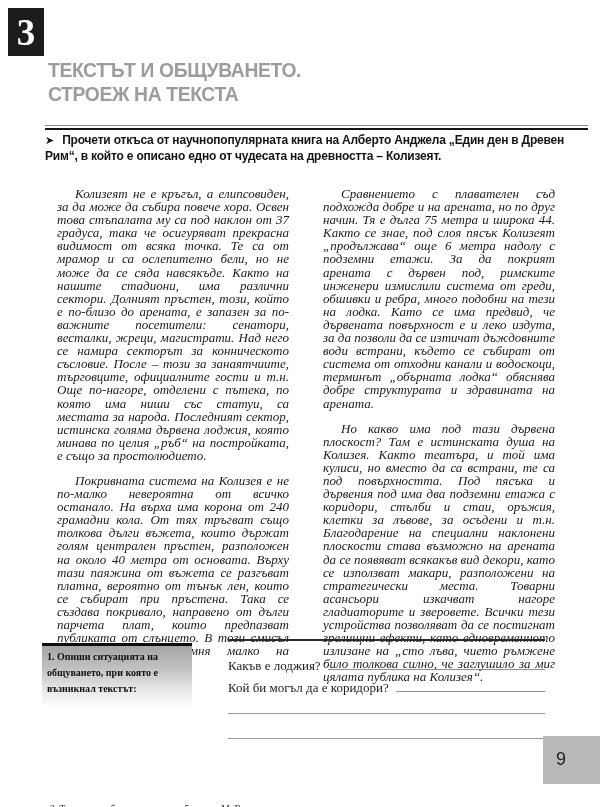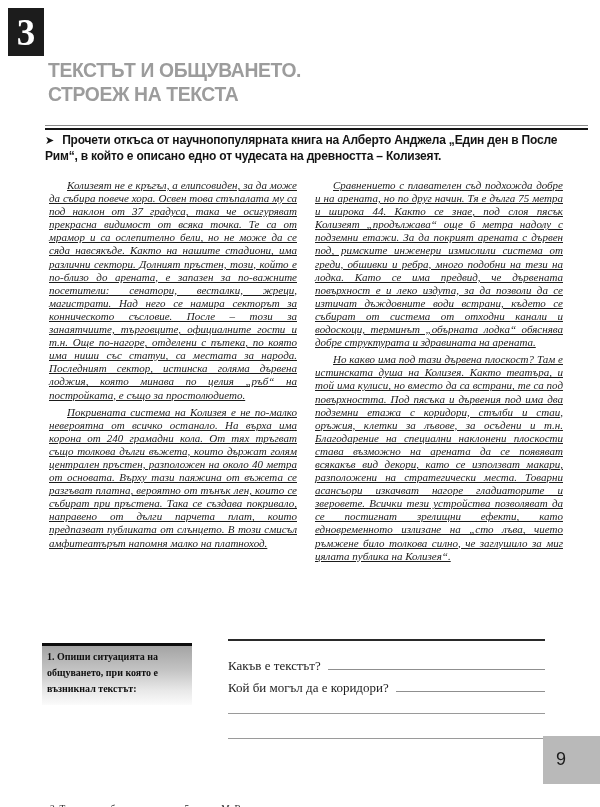--- a/index.html
+++ b/index.html
@@ -92,29 +92,28 @@
     left: 45px;
     top: 175px;
     width: 522px;
     display: flex;
     gap: 10px;
   }
   .article .col {
     width: 256px;
   }
   .article p {
-    margin: 4px;
+    margin: 12px;
     font-family: "Liberation Serif", "DejaVu Serif", serif;
     font-style: italic;
-    font-size: 11px;
+    font-size: 13px;
     line-height: 13.1px;
     text-align: justify;
     text-indent: 18px;
     color: #1b1b1b;
-    text-decoration: underline;
   }
 
   
   .task-box {
     position: absolute;
     left: 42px;
     top: 643px;
     width: 150px;
     box-sizing: border-box;
     border-top: 3px solid #0d0d0d;
@@ -203,41 +202,41 @@
     <span>ТЕКСТЪТ И ОБЩУВАНЕТО.</span><br>
     <span>СТРОЕЖ НА ТЕКСТА</span>
   </h1>
 
   <div class="divider">
     <div class="divider-bar"></div>
   </div>
 
   <p class="instruction">
     <span class="arrow-glyph">➤</span>
-    <span>Прочети откъса от научнопопулярната книга на Алберто Анджела „Един ден в После Рим“, в който е описано едно от чудесата на древността – Колизеят.</span>
+    <span>Прочети откъса от научнопопулярната книга на Алберто Анджела „Един ден в Древен Рим“, в който е описано едно от чудесата на древността – Колизеят.</span>
   </p>
 
   <div class="article">
     <div class="col">
       <p>Колизеят не е кръгъл, а елипсовиден, за да може да събира повече хора. Освен това стъпалата му са под наклон от 37 градуса, така че осигуряват прекрасна видимост от всяка точка. Те са от мрамор и са ослепително бели, но не може да се сяда навсякъде. Както на нашите стадиони, има различни сектори. Долният пръстен, този, който е по-близо до арената, е запазен за по-важните посетители: сенатори, весталки, жреци, магистрати. Над него се намира секторът за конническото съсловие. После – този за занаятчиите, търговците, официалните гости и т.н. Още по-нагоре, отделени с пътека, по която има ниши със статуи, са местата за народа. Последният сектор, истинска голяма дървена лоджия, която минава по целия „ръб“ на постройката, е също за простолюдието.</p>
       <p>Покривната система на Колизея е не по-малко невероятна от всичко останало. На върха има корона от 240 грамадни кола. От тях тръгват също толкова дълги въжета, които държат голям централен пръстен, разположен на около 40 метра от основата. Върху тази паяжина от въжета се разгъват платна, вероятно от тънък лен, които се събират при пръстена. Така се създава покривало, направено от дълги парчета плат, които предпазват публиката от слънцето. В този смисъл амфитеатърът напомня малко на платноход.</p>
     </div>
     <div class="col">
       <p>Сравнението с плавателен съд подхожда добре и на арената, но по друг начин. Тя е дълга 75 метра и широка 44. Както се знае, под слоя пясък Колизеят „продължава“ още 6 метра надолу с подземни етажи. За да покрият арената с дървен под, римските инженери измислили система от греди, обшивки и ребра, много подобни на тези на лодка. Като се има предвид, че дървената повърхност е и леко издута, за да позволи да се изтичат дъждовните води встрани, където се събират от система от отходни канали и водоскоци, терминът „обърната лодка“ обяснява добре структурата и здравината на арената.</p>
       <p>Но какво има под тази дървена плоскост? Там е истинската душа на Колизея. Както театъра, и той има кулиси, но вместо да са встрани, те са под повърхността. Под пясъка и дървения под има два подземни етажа с коридори, стълби и стаи, оръжия, клетки за лъвове, за осъдени и т.н. Благодарение на специални наклонени плоскости става възможно на арената да се появяват всякакъв вид декори, като се използват макари, разположени на стратегически места. Товарни асансьори изкачват нагоре гладиаторите и зверовете. Всички тези устройства позволяват да се постигнат зрелищни ефекти, като едновременното излизане на „сто лъва, чието ръмжене било толкова силно, че заглушило за миг цялата публика на Колизея“.</p>
     </div>
   </div>
 
   <div class="task-box">
     <span>1. Опиши ситуацията на общуването, при която е възникнал текстът:</span>
   </div>
 
   <div class="answers">
     <div class="q-row first">
-      <span>Какъв е текстът?</span>
+      <span>Какъв е лоджия?</span>
       <span class="write-line"></span>
     </div>
     <div class="q-row second">
       <span>Кой би могъл да е коридори?</span>
       <span class="write-line"></span>
     </div>
     <div class="blank-line first"></div>
     <div class="blank-line second"></div>
   </div>
 

